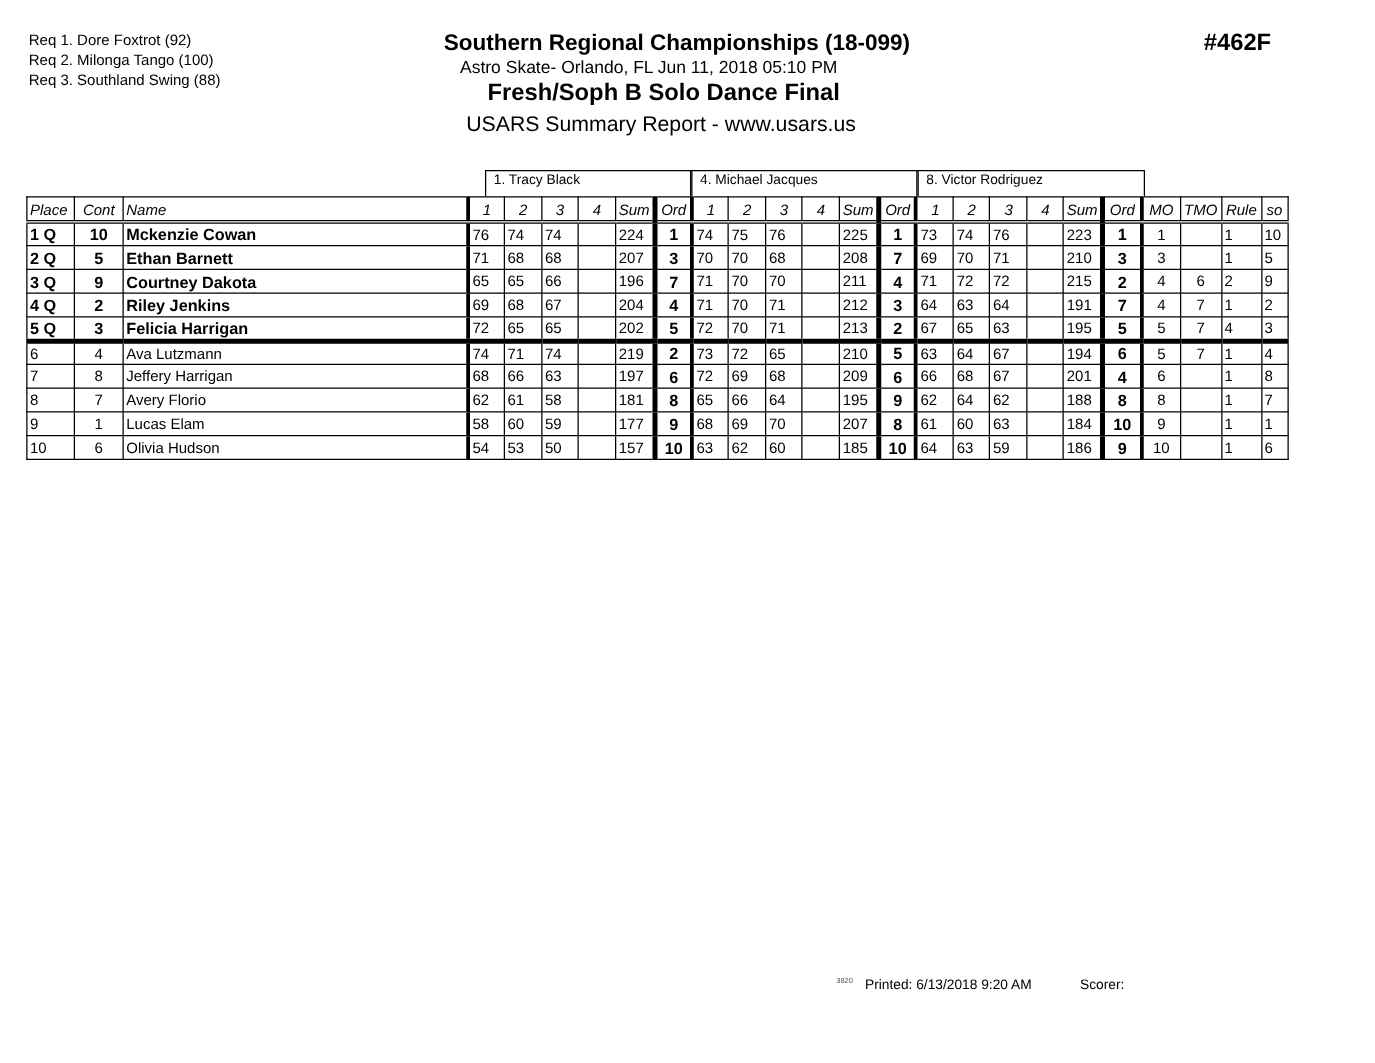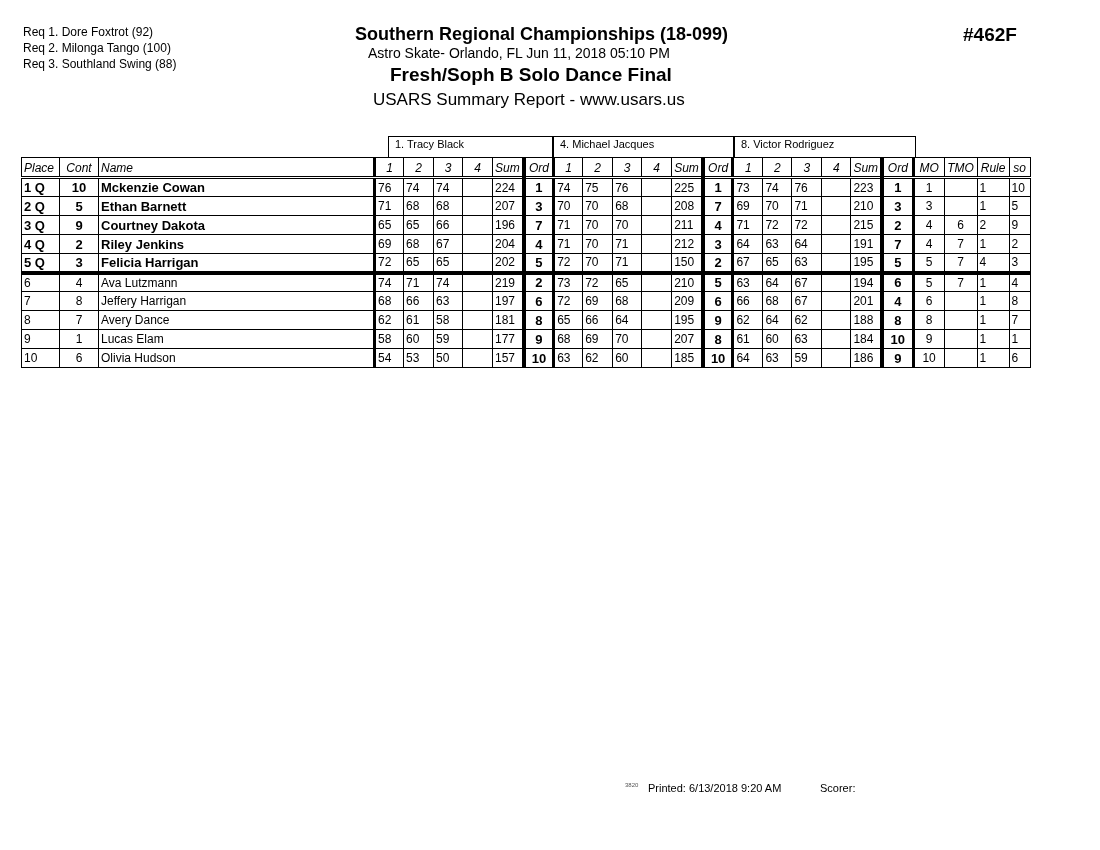--- a/index.html
+++ b/index.html
@@ -21,21 +21,21 @@
   table.grid tr.q td { font-weight:bold; font-size:13px; }
   table.grid tr.q td.sc { font-weight:normal; font-size:12px; }
   table.grid tr.cut td { border-bottom:4px solid #000; }
   td.c { text-align:center; }
   td.r { text-align:left; }
   td.l { text-align:left; }
   td.ord { font-weight:bold; text-align:center; border-left:4px solid #000 !important; font-size:13px; }
   tr.hdr td.ord { font-weight:normal; font-size:12px; }
   td.jstart { border-left:3px solid #000 !important; }
 
-  .foot { top:782px; font-size:11px; }
+  .foot { top:782px; font-size:11px;margin-left:44px; }
 </style>
 </head>
 <body>
 
 <div class="abs req" style="top:25px">Req  1.  Dore Foxtrot (92)</div>
 <div class="abs req" style="top:41px">Req  2.  Milonga Tango (100)</div>
 <div class="abs req" style="top:57px">Req  3.  Southland Swing (88)</div>
 
 <div class="abs" id="t1">Southern Regional Championships (18-099)</div>
 <div class="abs" id="t2">Astro Skate- Orlando, FL  Jun 11, 2018  05:10 PM</div>
@@ -218,21 +218,21 @@
         <td class="l sc jstart">72</td>
         <td class="l sc">65</td>
         <td class="l sc">65</td>
         <td class="l sc"></td>
         <td class="r sc">202</td>
         <td class="ord">5</td>
         <td class="l sc jstart">72</td>
         <td class="l sc">70</td>
         <td class="l sc">71</td>
         <td class="l sc"></td>
-        <td class="r sc">150</td>
+        <td class="r sc">213</td>
         <td class="ord">2</td>
         <td class="l sc jstart">67</td>
         <td class="l sc">65</td>
         <td class="l sc">63</td>
         <td class="l sc"></td>
         <td class="r sc">195</td>
         <td class="ord">5</td>
         <td class="c sc jstart">5</td>
         <td class="c sc">7</td>
         <td class="r sc">4</td>
@@ -288,21 +288,21 @@
         <td class="r sc">201</td>
         <td class="ord">4</td>
         <td class="c sc jstart">6</td>
         <td class="c sc"></td>
         <td class="r sc">1</td>
         <td class="l sc">8</td>
       </tr>
       <tr class="">
         <td class="l">8</td>
         <td class="c">7</td>
-        <td class="l">Avery Dance</td>
+        <td class="l">Avery Florio</td>
         <td class="l sc jstart">62</td>
         <td class="l sc">61</td>
         <td class="l sc">58</td>
         <td class="l sc"></td>
         <td class="r sc">181</td>
         <td class="ord">8</td>
         <td class="l sc jstart">65</td>
         <td class="l sc">66</td>
         <td class="l sc">64</td>
         <td class="l sc"></td>

